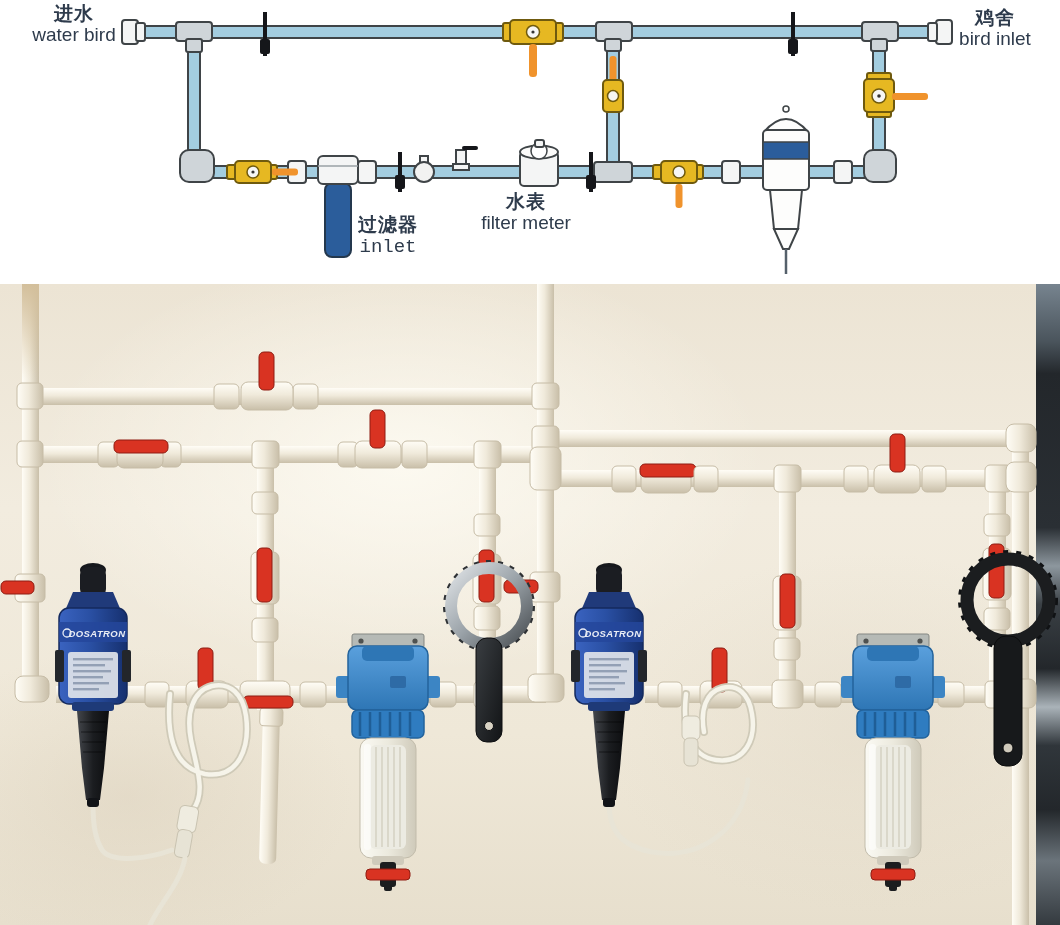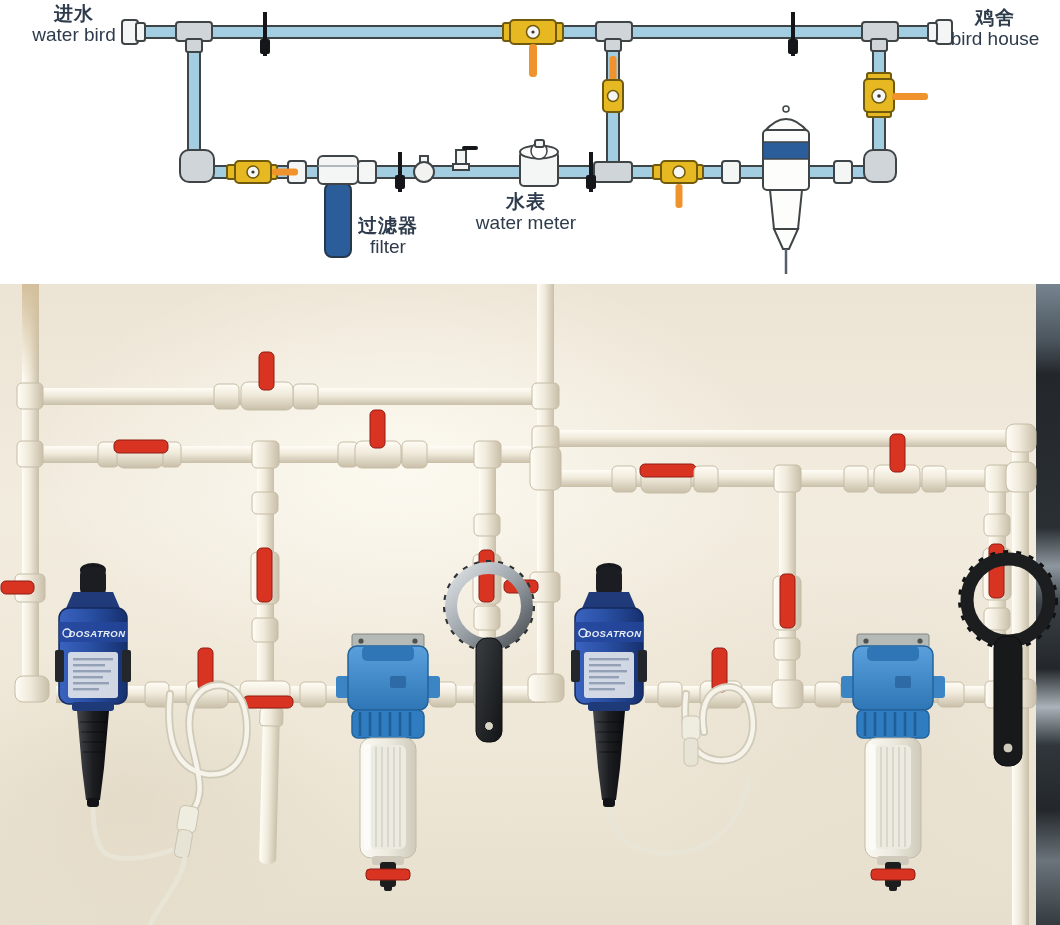--- a/index.html
+++ b/index.html
@@ -152,29 +152,29 @@
         <line x1="770" y1="249" x2="770" y2="274" stroke="#55606b" stroke-width="2.5"></line>
       </g>
     </svg>
 
     <div class="dlabel" style="left:6px;top:4px;width:104px;">
       <div class="zh">进水</div>
       <div class="en">water bird</div>
     </div>
     <div class="dlabel" style="left:920px;top:8px;width:118px;">
       <div class="zh">鸡舍</div>
-      <div class="en">bird house</div>
+      <div class="en">bird inlet</div>
     </div>
-    <div class="dlabel" style="left:327px;top:216px;width:90px;">
+    <div class="dlabel" style="left:327px;top:216px;width:90px;font-family:Liberation Mono, monospace;">
       <div class="zh">过滤器</div>
-      <div class="en">filter</div>
+      <div class="en">inlet</div>
     </div>
     <div class="dlabel" style="left:449px;top:192px;width:122px;">
       <div class="zh">水表</div>
-      <div class="en">water meter</div>
+      <div class="en">filter meter</div>
     </div>
   </div>
 
   <div id="photo"></div>
   <div id="wall-edge"></div>
 
   <svg id="photo-svg" width="1060" height="641" viewBox="0 284 1060 641">
     <defs>
       <linearGradient id="gPipeH" x1="0" y1="0" x2="0" y2="1">
         <stop offset="0" stop-color="#fffdf6"></stop>

